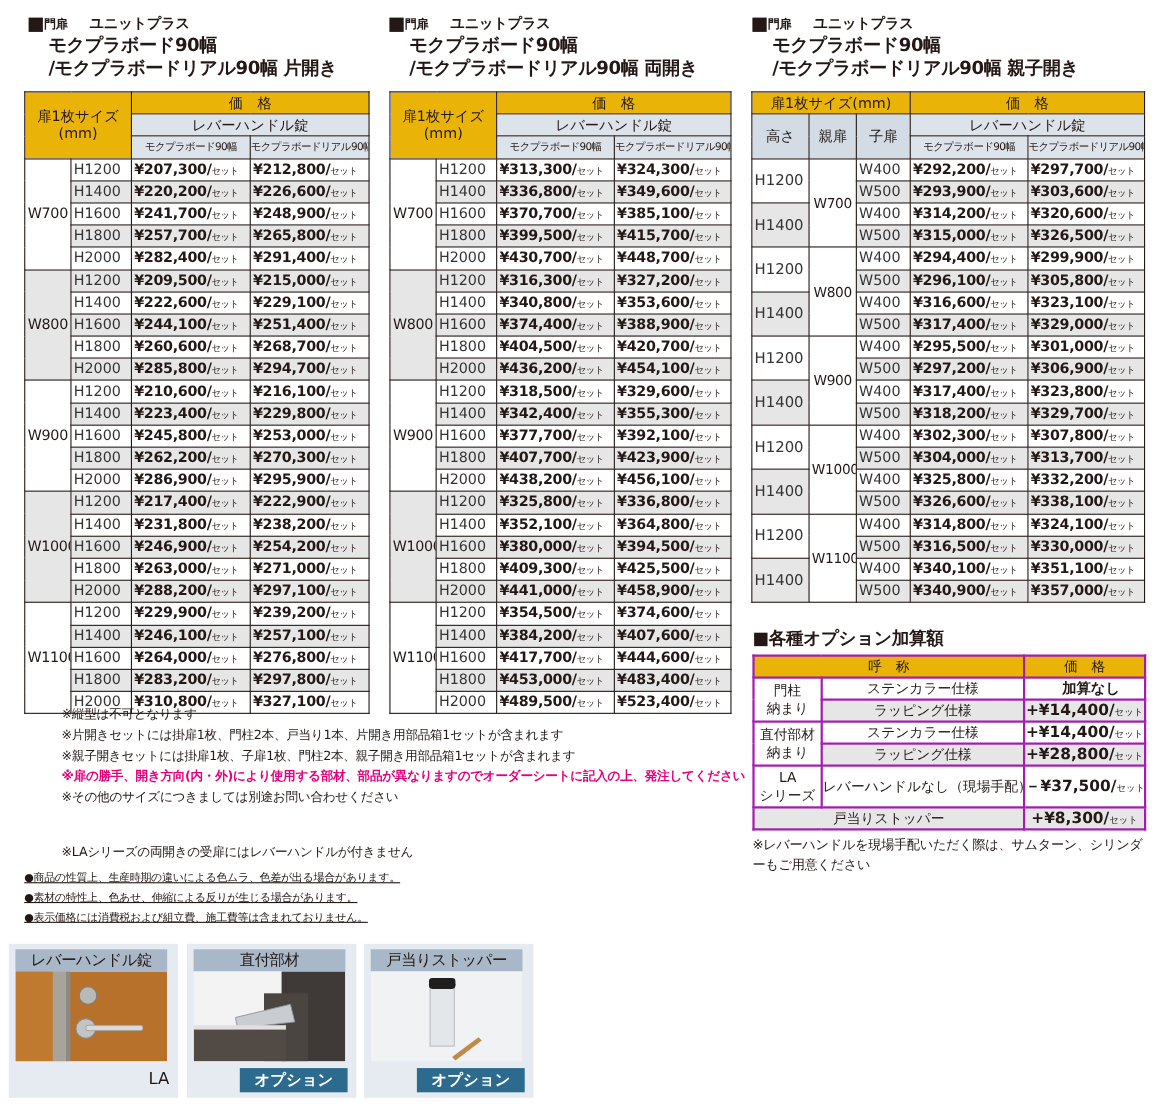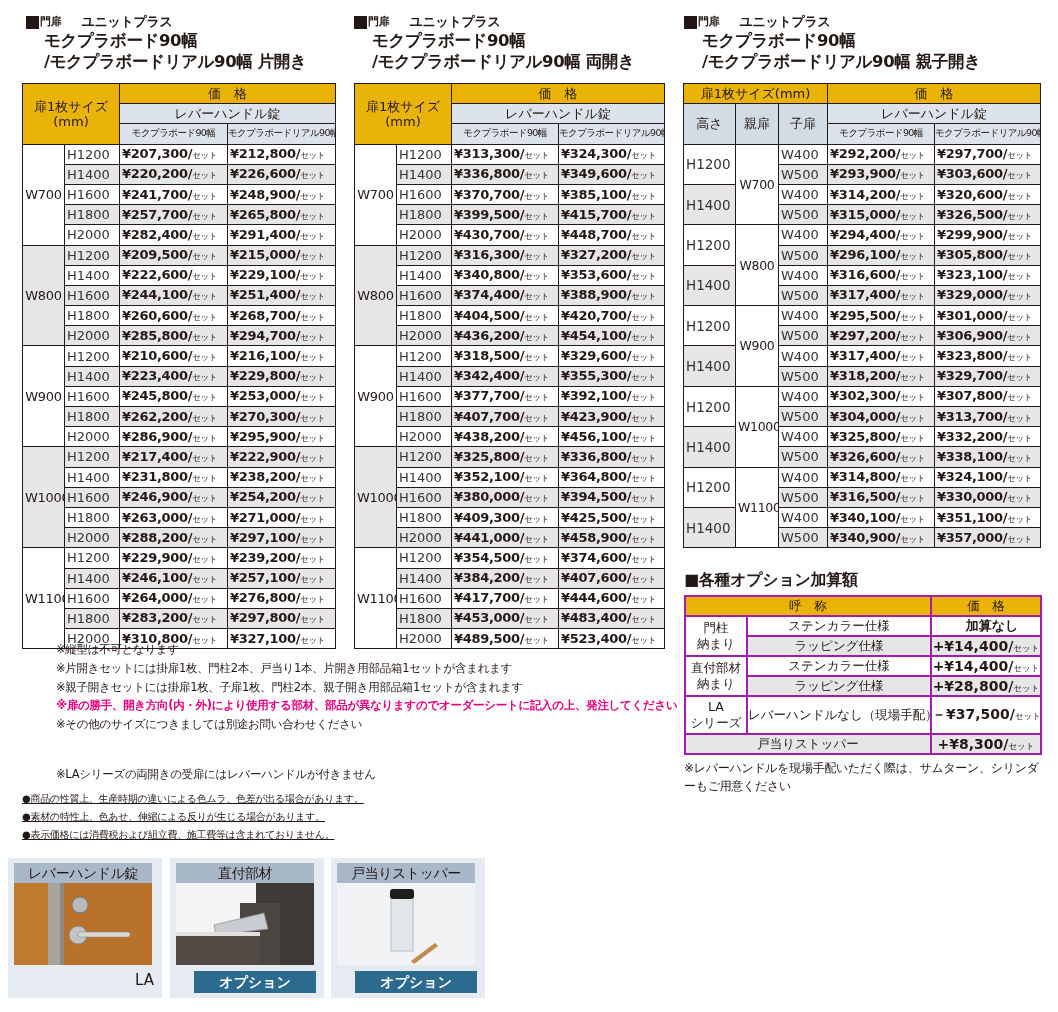--- a/index.html
+++ b/index.html
@@ -26,21 +26,21 @@
   .opt-title { font-size: 16px; font-weight: bold; letter-spacing: -0.3px; }
   table.opt { border-collapse: collapse; table-layout: fixed; margin-top: 4px; }
   table.opt td, table.opt th { border: 2px solid #a21caf; font-size: 12.5px; height: 20px; text-align: center; white-space: nowrap; }
   table.opt td.lbl { line-height: 16px; font-size: 12.5px; }
   table.opt td.val { font-weight: bold; font-size: 14px; }
   table.opt td.val .u { font-size: 8.5px; font-weight: normal; }
   .opt-note { font-size: 12px; line-height: 18px; margin-top: 4px; letter-spacing: -0.3px; }
   .card { position: absolute; top: 858px; width: 154px; height: 140px; background: #e6ebf1; }
   .card .cap { position: absolute; left: 6px; top: 5px; width: 138px; height: 20px; background: #a9b8c8; font-size: 14px; text-align: center; line-height: 20px; letter-spacing: -0.5px; }
   .card .img { position: absolute; left: 6px; top: 25px; width: 138px; height: 82px; overflow: hidden; }
-  .card .tag { position: absolute; right: 8px; top: 113px; height: 22px; padding: 0 25px; background: #2c6a8e; color: #fff; font-size: 14px; line-height: 22px; font-weight: bold; }
+  .card .tag { position: absolute; right: 8px; top: 113px; height: 22px; padding: 0 13px; background: #2c6a8e; color: #fff; font-size: 14px; line-height: 22px; font-weight: bold; }
   .card .la { position: absolute; right: 8px; top: 113px; font-size: 15px; color: #231815; }
 </style>
 </head>
 <body>
 
 <div class="section" style="left:26px; top:14px;">
   <div class="title-small">
     <span class="sq"></span>
     <span class="kind">門扉</span>
     <span>ユニットプラス</span>

